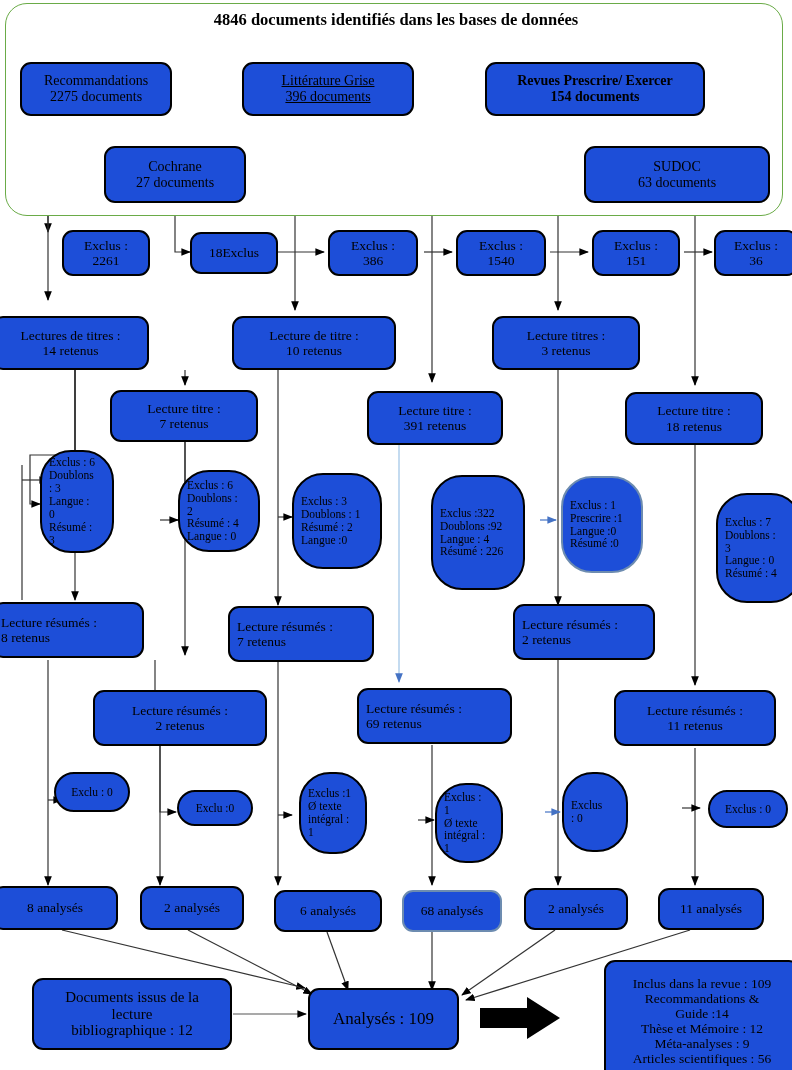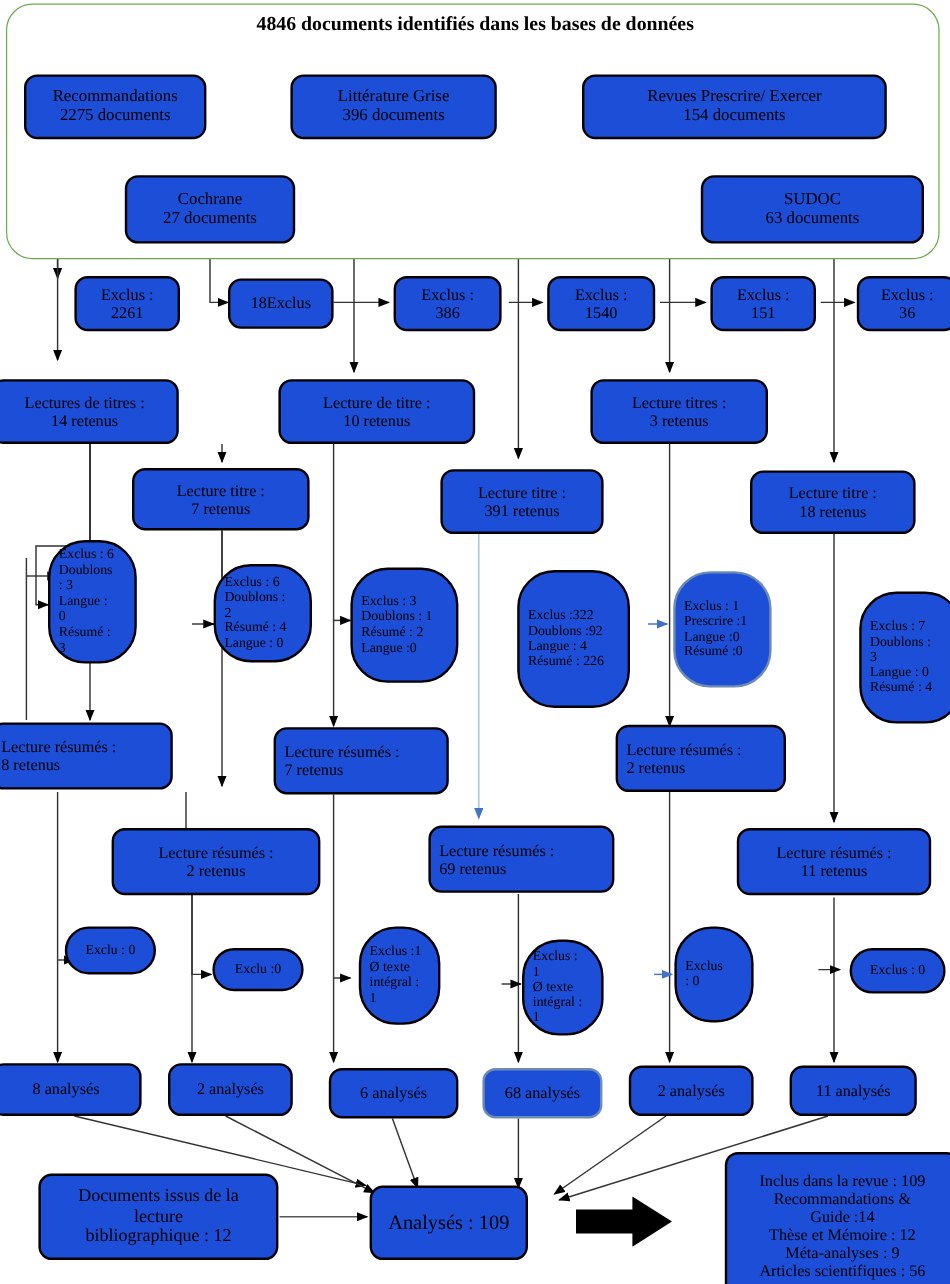--- a/index.html
+++ b/index.html
@@ -166,26 +166,26 @@
 
   <svg class="fatarrow" style="left:480px; top:997px;" width="82" height="42" viewBox="0 0 82 42">
     <path d="M0,11 L47,11 L47,0 L80,21 L47,42 L47,31 L0,31 z" fill="#000"></path>
   </svg>
 
   <div class="node rounded f14" style="left:20px;top:62px;width:152px;height:54px;">
     <span class="ln">Recommandations</span>
     <span class="ln">2275 documents</span>
   </div>
 
-  <div class="node rounded f14" style="left:242px;top:62px;width:172px;height:54px;">
+  <div class="node rounded f14" style="left:242px;top:62px;width:172px;height:54px;text-decoration:underline;">
     <span class="ln">Littérature Grise</span>
     <span class="ln">396 documents</span>
   </div>
 
-  <div class="node rounded f14" style="left:485px;top:62px;width:254px;height:54px;">
+  <div class="node rounded f14" style="left:485px;top:62px;width:220px;height:54px;font-weight:bold;">
     <span class="ln">Revues Prescrire/ Exercer</span>
     <span class="ln">154 documents</span>
   </div>
 
   <div class="node rounded f14" style="left:104px;top:146px;width:142px;height:57px;">
     <span class="ln">Cochrane</span>
     <span class="ln">27 documents</span>
   </div>
 
 
@@ -385,21 +385,21 @@
   <div class="node rounded f13" style="left:658px;top:888px;width:106px;height:42px;">
     <span class="ln">11 analysés</span>
   </div>
 
   <div class="node rounded f15" style="left:32px;top:978px;width:200px;height:72px;">
     <span class="ln">Documents issus de la</span>
     <span class="ln">lecture</span>
     <span class="ln">bibliographique : 12</span>
   </div>
 
-  <div class="node rounded f175" style="left:308px;top:988px;width:132px;height:62px;">
+  <div class="node rounded f175" style="left:308px;top:988px;width:151px;height:62px;">
     <span class="ln">Analysés : 109</span>
   </div>
 
   <div class="node rounded f13" style="left:604px;top:960px;width:196px;height:122px;">
     <span class="ln">Inclus dans la revue : 109</span>
     <span class="ln">Recommandations &amp;</span>
     <span class="ln">Guide :14</span>
     <span class="ln">Thèse et Mémoire : 12</span>
     <span class="ln">Méta-analyses : 9</span>
     <span class="ln">Articles scientifiques : 56</span>

